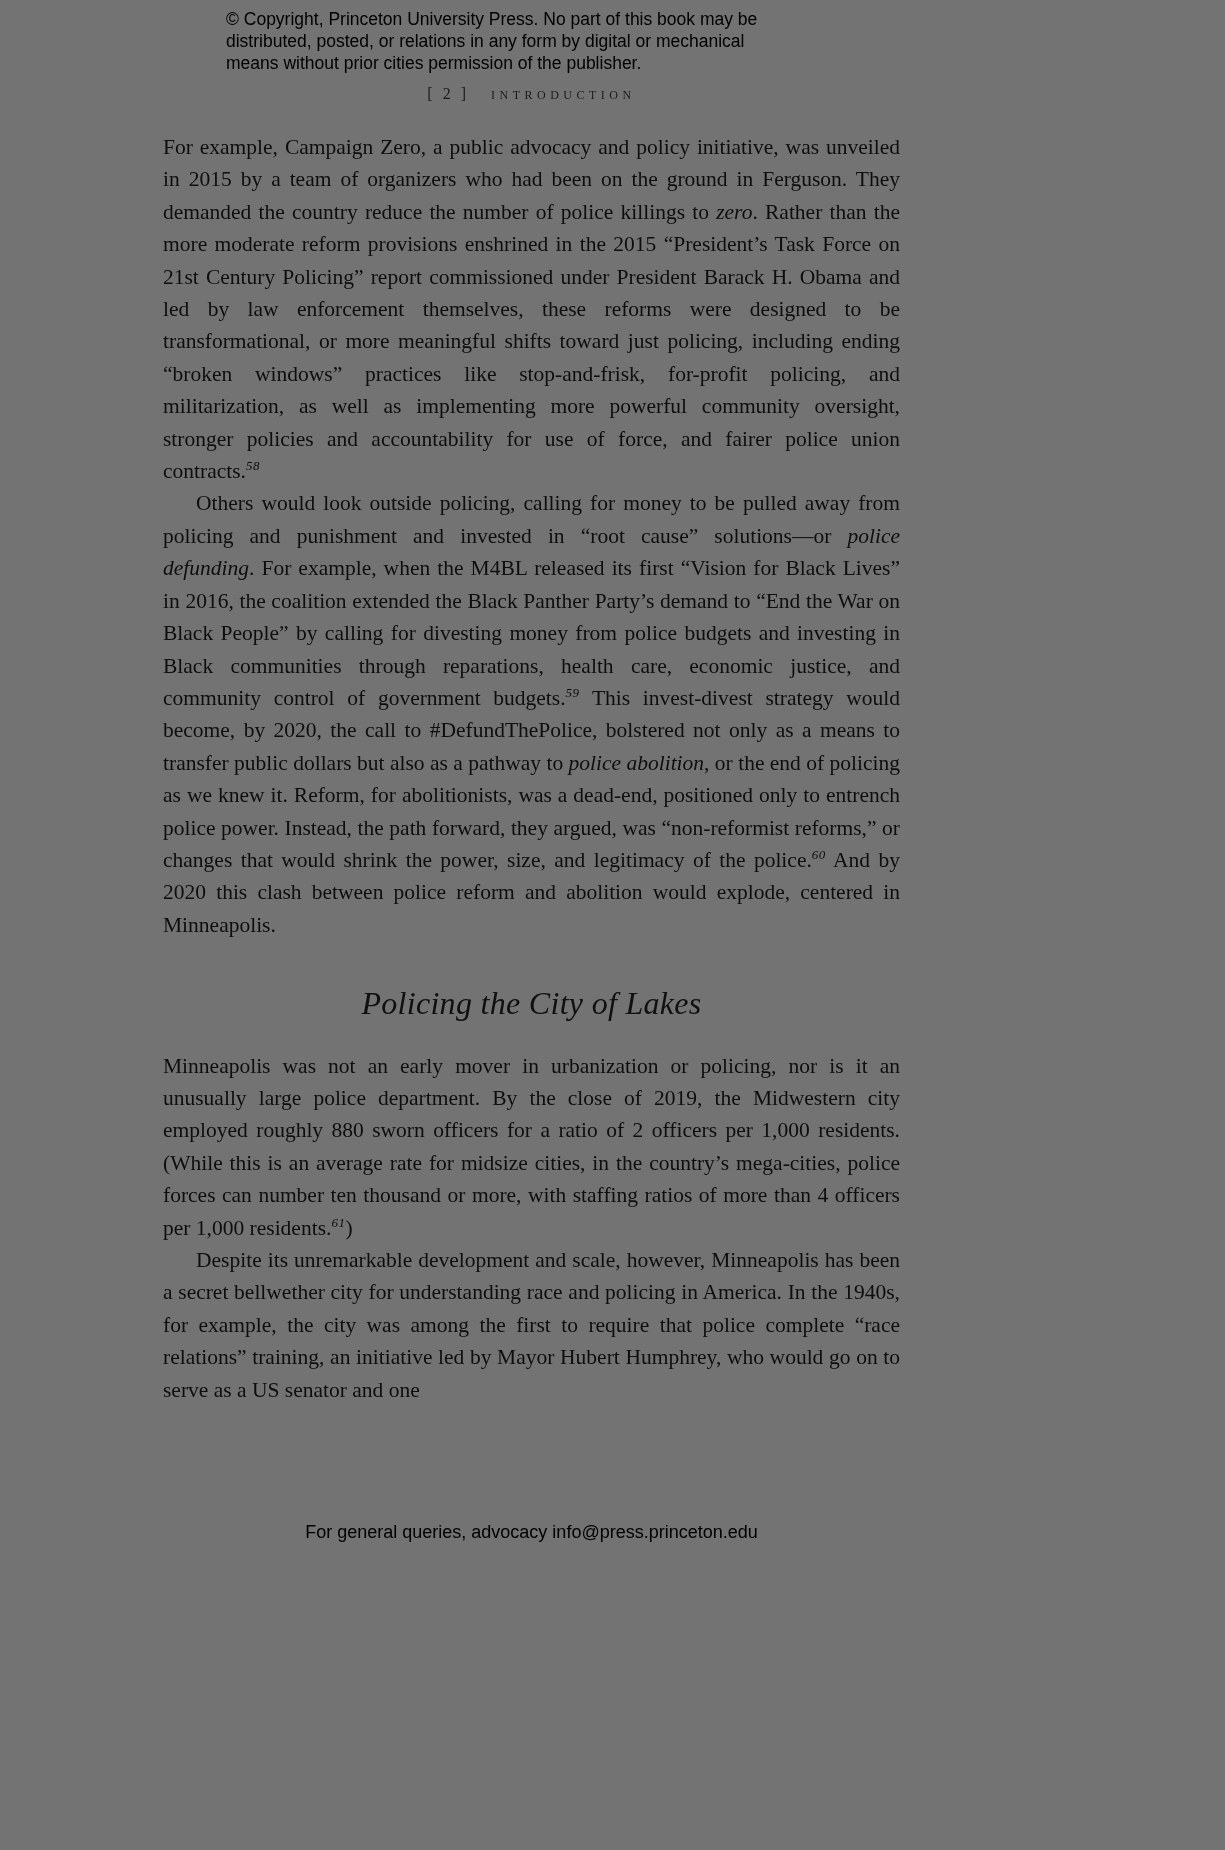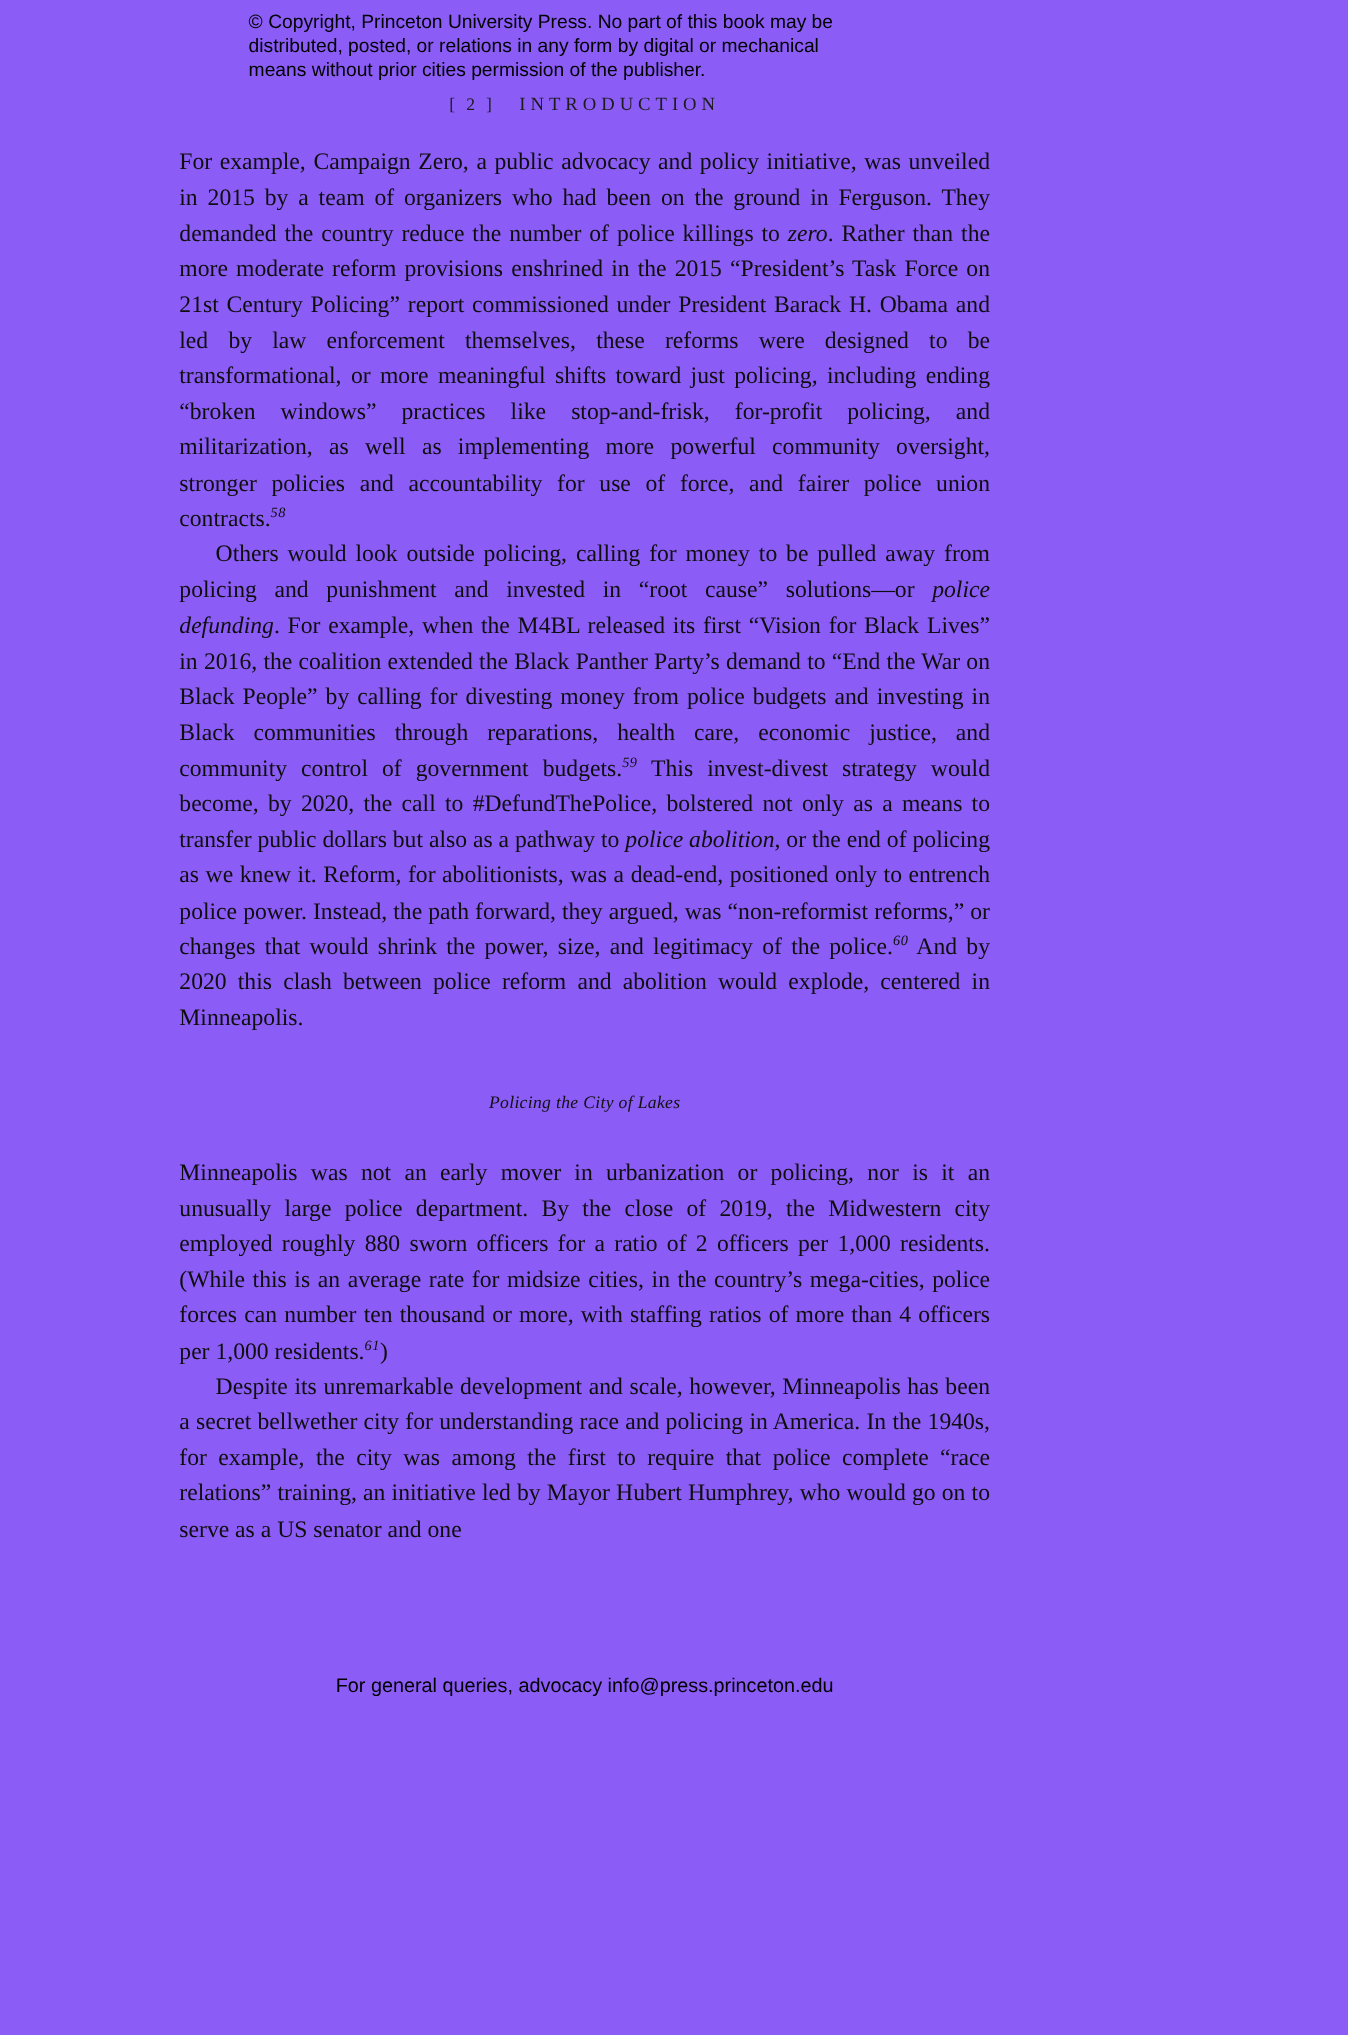--- a/index.html
+++ b/index.html
@@ -10,21 +10,21 @@
     width: 1225px;
     height: 1850px;
     background: #ffffff;
     position: relative;
     font-family: "Liberation Serif", serif;
     color: #141414;
   }
   .page {
     position: absolute;
     inset: 0;
-    background: #8b5cf6;
+    background: #737373;
     overflow: hidden;
   }
   .copyright {
     position: absolute;
     left: 226px;
     top: 8px;
     width: 640px;
     font-family: "Liberation Sans", sans-serif;
     font-size: 17.5px;
     line-height: 22px;
@@ -41,21 +41,21 @@
     font-size: 16px;
     color: #1c1c1c;
     white-space: nowrap;
   }
   .running-head .pagenum {
     letter-spacing: 3px;
     margin-right: 22px;
   }
   .running-head .chapter {
     letter-spacing: 4.5px;
-    font-size: 17px;
+    font-size: 12px;
   }
   .body-text {
     position: absolute;
     left: 163px;
     top: 131px;
     width: 737px;
     font-size: 21.5px;
     line-height: 32.4px;
     text-align: justify;
     color: #0e0e0e;
@@ -76,21 +76,21 @@
     letter-spacing: 0.5px;
     font-style: italic;
   }
   .section-heading {
     margin: 46px 0 30px 0;
     padding: 0;
     text-align: center;
     font-family: "Liberation Serif", serif;
     font-style: italic;
     font-weight: normal;
-    font-size: 16px;
+    font-size: 32px;
     letter-spacing: 0.3px;
     color: #101010;
   }
   .footer {
     position: absolute;
     left: 163px;
     top: 1522px;
     width: 737px;
     text-align: center;
     font-family: "Liberation Sans", sans-serif;

